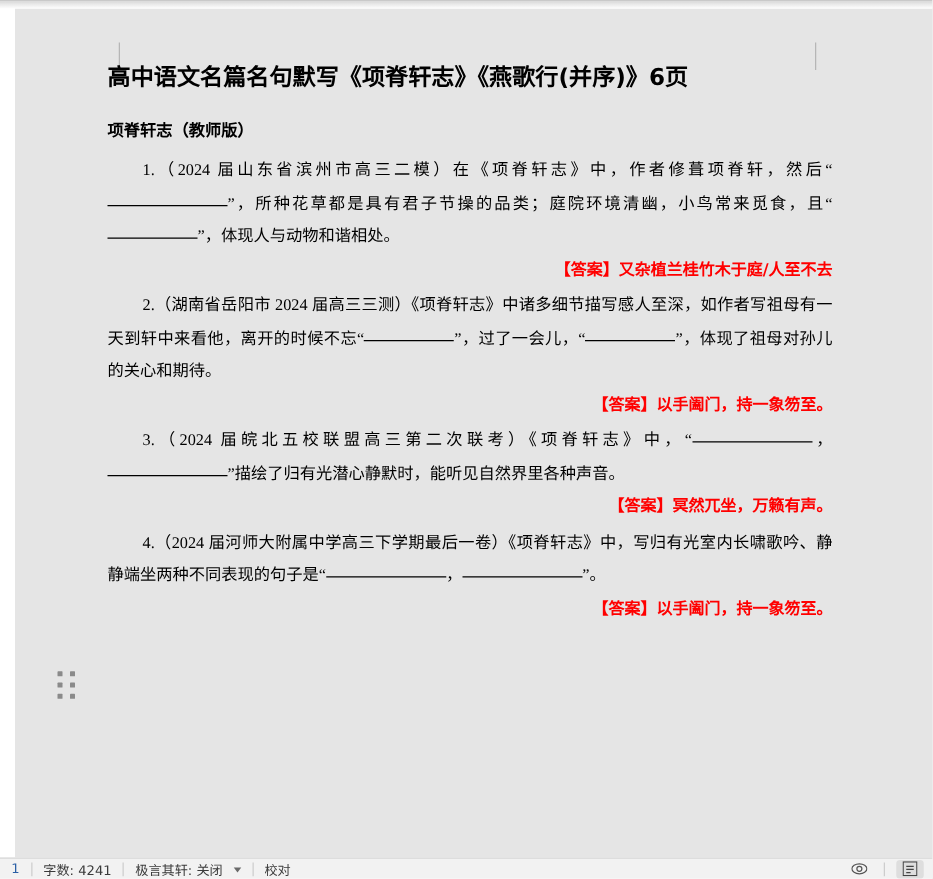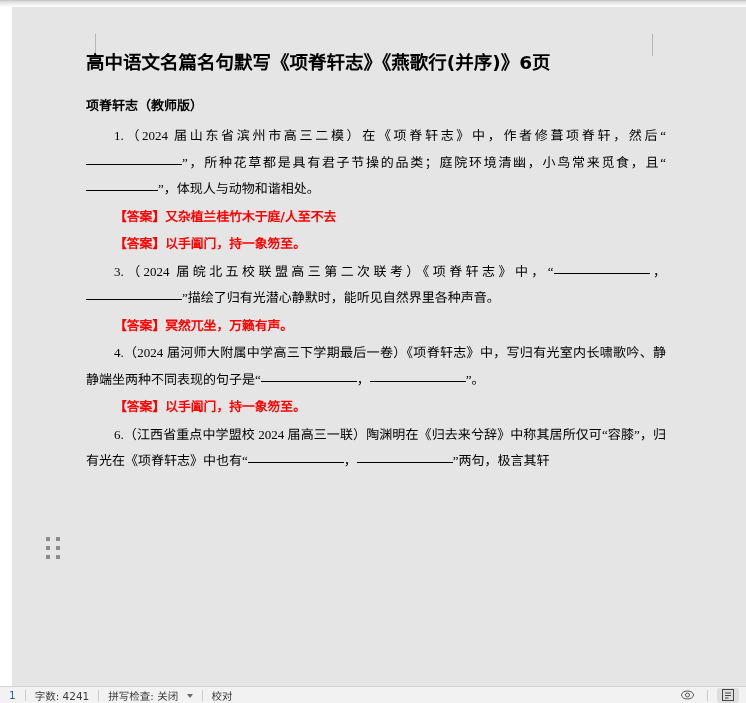--- a/index.html
+++ b/index.html
@@ -88,21 +88,21 @@
     font-size: 18.5px;
     font-weight: bold;
     line-height: 27px;
     color: #000000;
     margin: 0 0 20px 0;
     letter-spacing: 0px;
     word-break: break-all;
   }
 
   h2.sec-title {
-    font-family: Liberation Sans, sans-serif;
+    font-family: Liberation Mono, monospace;
     font-size: 13px;
     font-weight: bold;
     color: #000000;
     margin: 0 0 7px 0;
     line-height: 20px;
   }
 
   p.q {
     font-family: "Liberation Serif", "DejaVu Serif", serif;
     font-size: 13px;
@@ -116,20 +116,21 @@
 
   p.ans {
     font-family: "DejaVu Sans", "Liberation Sans", sans-serif;
     font-size: 12.8px;
     font-weight: bold;
     line-height: 26.5px;
     color: #ff0000;
     margin: 0 0 1px 0;
     text-indent: 28px;
     word-break: break-all;
+    text-align: right;
   }
 
   
   .blank {
     display: inline-block;
     border-bottom: 1.4px solid #000000;
     vertical-align: 2px;
     height: 13px;
   }
   .b-md  { width: 72px; }
@@ -216,39 +217,39 @@
   <div class="page">
     <div class="content">
 
       <h1 class="doc-title">高中语文名篇名句默写《项脊轩志》《燕歌行(并序)》6页</h1>
 
       <h2 class="sec-title">项脊轩志（教师版）</h2>
 
       <div id="items-host">
           <p class="q"><span>1.（2024 届山东省滨州市高三二模）在《项脊轩志》中，作者修葺项脊轩，然后“</span><span class="blank b-lg"></span><span>”，所种花草都是具有君子节操的品类；庭院环境清幽，小鸟常来觅食，且“</span><span class="blank b-md"></span><span>”，体现人与动物和谐相处。</span></p>
           <p class="ans"><span>【答案】</span><span>又杂植兰桂竹木于庭/人至不去</span></p>
+          <p class="q"><span>2.（湖南省岳阳市 2024 届高三三测）《项脊轩志》中诸多细节描写感人至深，如作者写祖母有一天到轩中来看他，离开的时候不忘“</span><span class="blank b-md"></span><span>”，过了一会儿，“</span><span class="blank b-md"></span><span>”，体现了祖母对孙儿的关心和期待。</span></p>
           <p class="ans"><span>【答案】</span><span>以手阖门，持一象笏至。</span></p>
           <p class="q"><span>3.（2024 届皖北五校联盟高三第二次联考）《项脊轩志》中，“</span><span class="blank b-lg"></span><span>，</span><span class="blank b-lg"></span><span>”描绘了归有光潜心静默时，能听见自然界里各种声音。</span></p>
           <p class="ans"><span>【答案】</span><span>冥然兀坐，万籁有声。</span></p>
           <p class="q"><span>4.（2024 届河师大附属中学高三下学期最后一卷）《项脊轩志》中，写归有光室内长啸歌吟、静静端坐两种不同表现的句子是“</span><span class="blank b-lg"></span><span>，</span><span class="blank b-lg"></span><span>”。</span></p>
           <p class="ans"><span>【答案】</span><span>以手阖门，持一象笏至。</span></p>
-          <p class="q"><span>6.（江西省重点中学盟校 2024 届高三一联）陶渊明在《归去来兮辞》中称其居所仅可“容膝”，归有光在《项脊轩志》中也有“</span><span class="blank b-lg"></span><span>，</span><span class="blank b-lg"></span><span>”两句，极言其轩</span></p>
         </div>
 
     </div>
   </div>
 </div>
 
 <div class="status-bar">
   <span class="sb-page">1</span>
   <span class="sb-sep"></span>
   <span class="sb-item">字数: 4241</span>
   <span class="sb-sep"></span>
   <span class="sb-item">
-    <span>拼写检查: 关闭</span>
+    <span>极言其轩: 关闭</span>
     <span class="sb-caret"></span>
   </span>
   <span class="sb-sep"></span>
   <span class="sb-item">校对</span>
 
   <span class="sb-spacer"></span>
 
   <span class="sb-icon">
     <svg width="13" height="10" viewBox="0 0 13 10" aria-hidden="true">
       <ellipse cx="6.5" cy="5" rx="6" ry="4" fill="none" stroke="#555" stroke-width="1"></ellipse>

